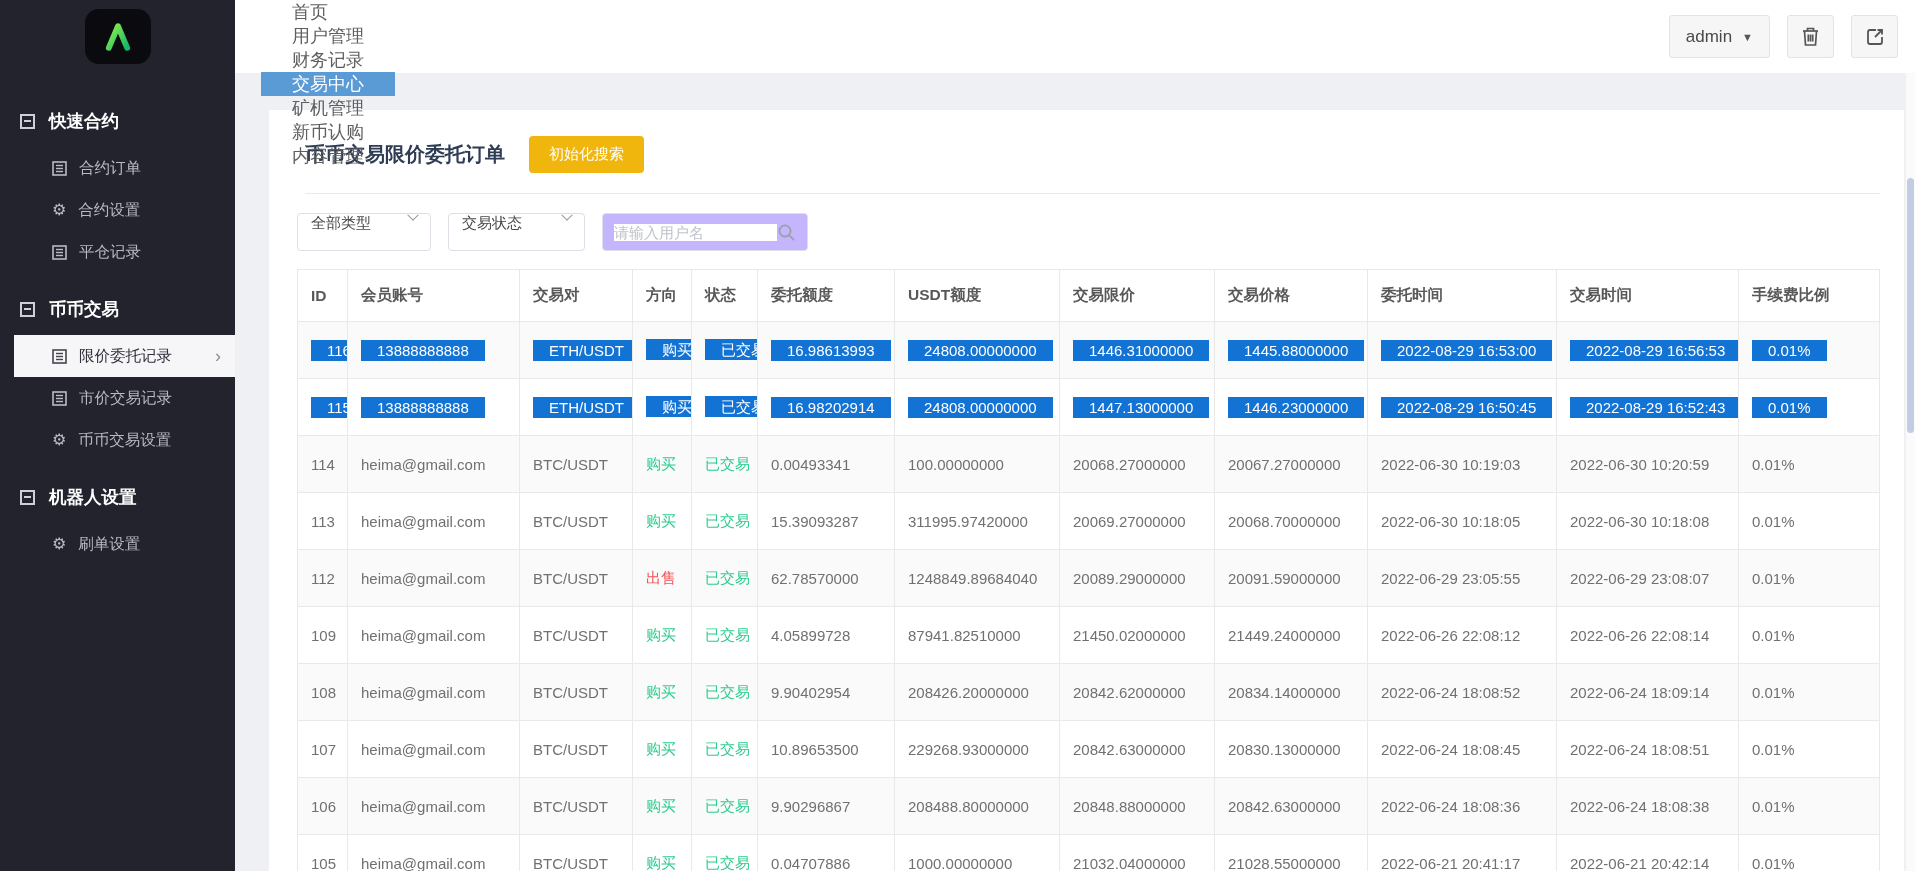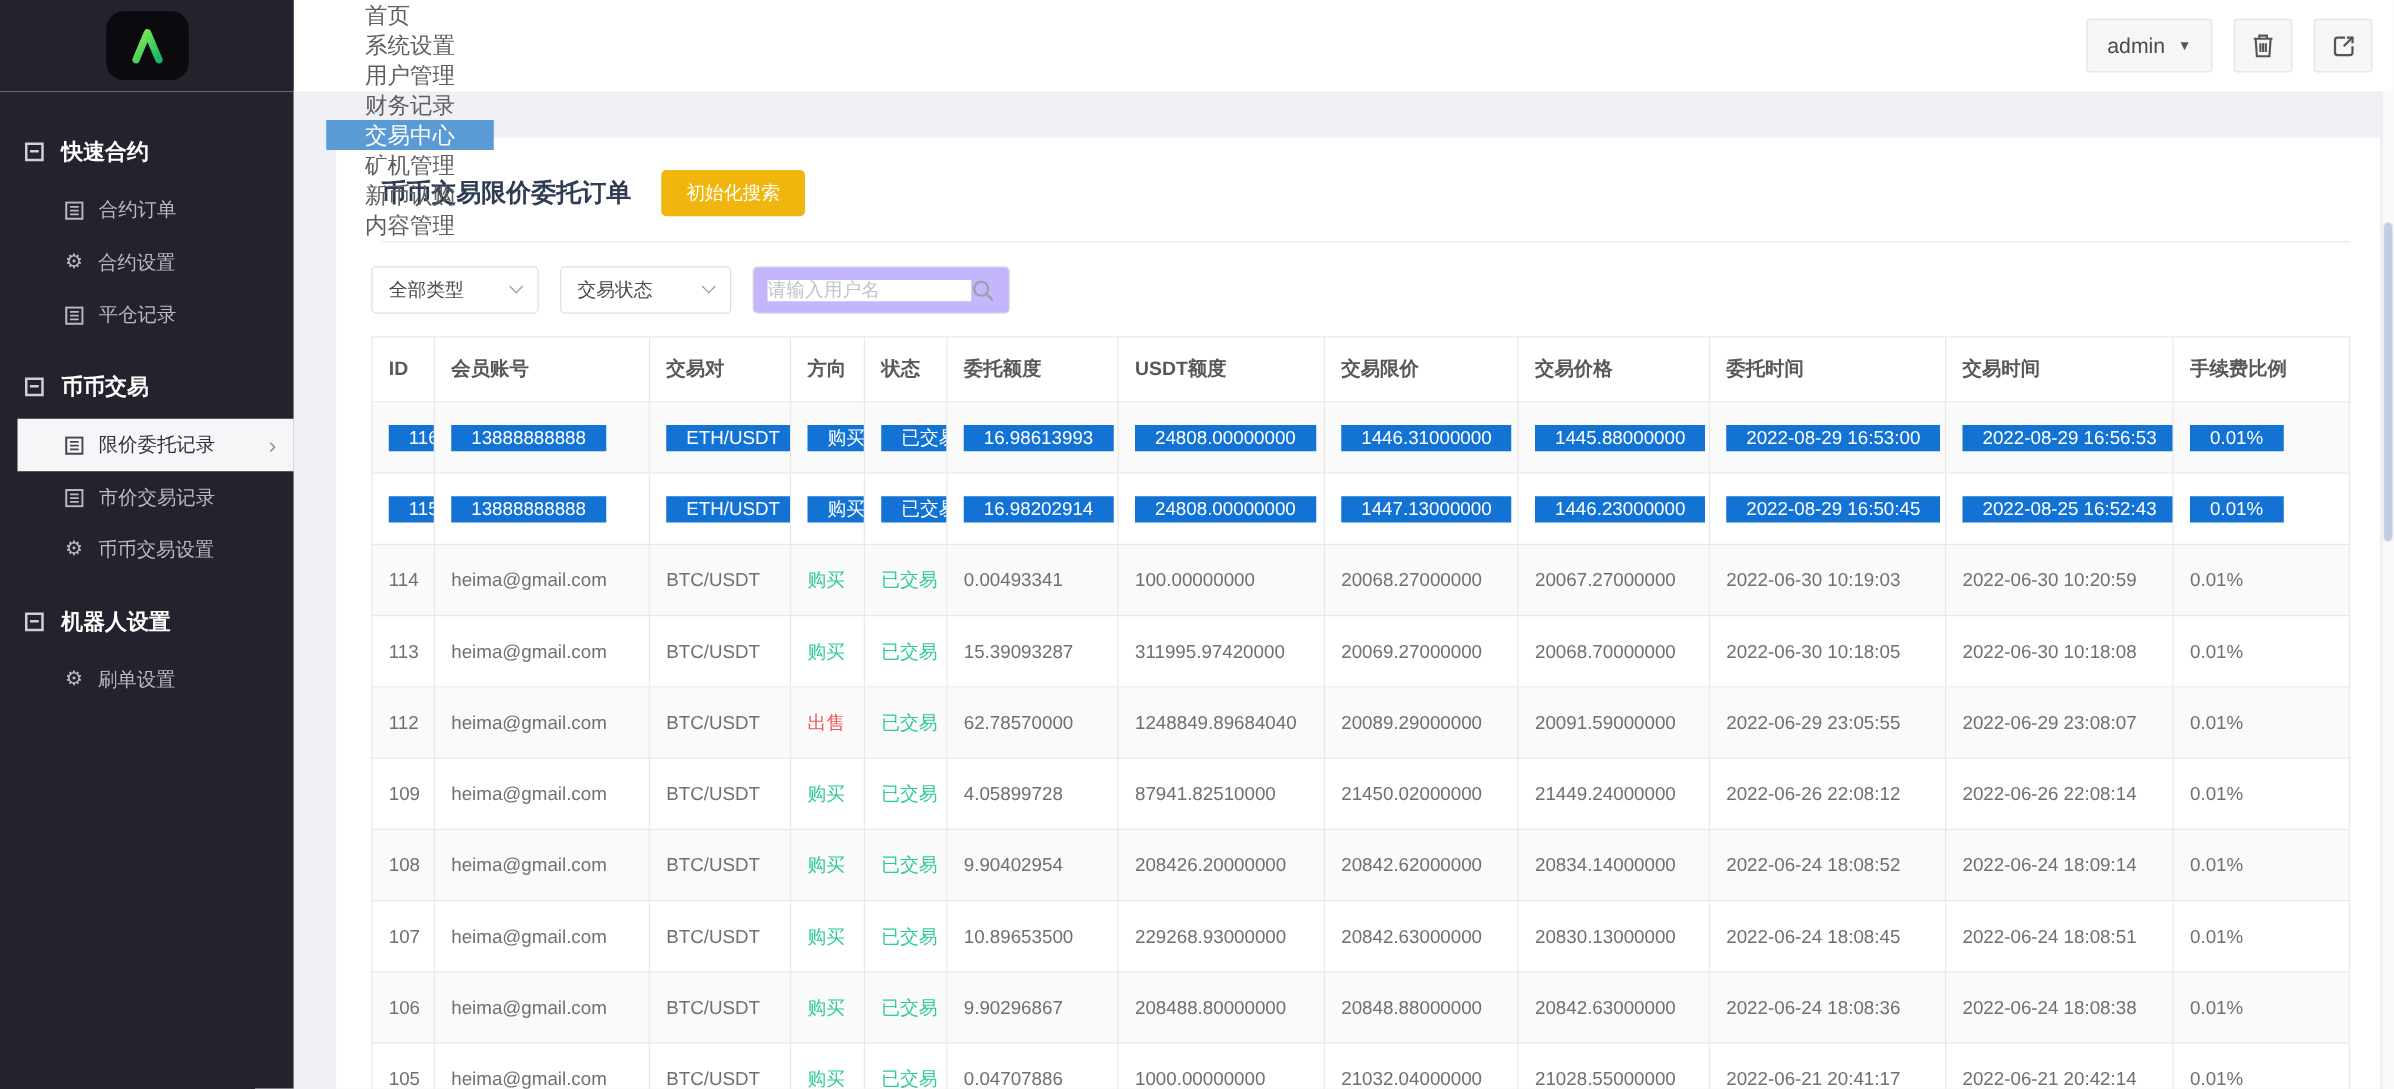--- a/index.html
+++ b/index.html
@@ -36,21 +36,21 @@
   .licon rect, .licon line { stroke: #b9bac3; }
   
   .content { flex: 1; background: #eef0f4; padding: 37px 36px 0 34px; }
   .panel { background: #ffffff; height: 100%; padding: 26px 24px 0 28px; }
   .panel-head { display: flex; align-items: center; margin-left: 8px; }
   .page-title { font-size: 20px; font-weight: 600; color: #2e3c54; }
   .btn-yellow { margin-left: 24px; background: #f0b60d; color: #ffffff; border: none; font-size: 15px; padding: 9px 20px; border-radius: 4px; cursor: pointer; font-family: inherit; }
   .panel-divider { border-bottom: 1px solid #e8eaec; margin: 20px 0 0 8px; }
   
   .filters { display: flex; align-items: center; gap: 17px; margin-top: 19px; }
-  .select-box { width: 134px; height: 38px; border: 1px solid #dcdfe6; border-radius: 4px; display: flex; align-items: center; justify-content: space-between; padding: 0 13px; font-size: 15px; color: #4a4a4a; cursor: pointer; background: #fff; }
+  .select-box { width: 134px; height: 38px; border: 1px solid #dcdfe6; border-radius: 4px; display: flex; justify-content: space-between; padding: 0 13px; font-size: 15px; color: #4a4a4a; cursor: pointer; background: #fff; }
   .select-box.w2 { width: 137px; }
   .chev { width: 8px; height: 8px; border-right: 1.6px solid #999; border-bottom: 1.6px solid #999; transform: rotate(45deg) translate(-2px,-2px); }
   .search-wrap { width: 206px; height: 38px; border: 1px solid #dcdfe6; border-radius: 4px; display: flex; align-items: center; padding: 0 11px; background: #c4b5fd; }
   .search-wrap input { border: none; outline: none; flex: 1; font-size: 15px; color: #333; font-family: inherit; min-width: 0; }
   .search-wrap input::placeholder { color: #bfc3cb; }
   
   table { border-collapse: collapse; margin-top: 18px; table-layout: fixed; width: 1558px; }
   th, td { border: 1px solid #e9e9e9; text-align: left; padding: 0 0 0 13px; overflow: hidden; white-space: nowrap; }
   th { height: 52px; font-size: 15.5px; color: #585858; font-weight: bold; background: #ffffff; }
   td { height: 57px; font-size: 15px; color: #707070; }
@@ -79,21 +79,20 @@
             <stop offset="1" stop-color="#12b76a"></stop>
           </linearGradient>
         </defs>
         <path d="M13 37 L24 11 L35 37" stroke="url(#lg)" stroke-width="7" fill="none" stroke-linecap="round" stroke-linejoin="round"></path>
         <path d="M18 29 L30 29" stroke="url(#lg)" stroke-width="5" stroke-linecap="round"></path>
       </svg>
     </div>
   </div>
   <nav class="topnav">
     <div class="nav-item">首页</div>
-    <div class="nav-item">系统设置</div>
     <div class="nav-item">用户管理</div>
     <div class="nav-item">财务记录</div>
     <div class="nav-item active">交易中心</div>
     <div class="nav-item">矿机管理</div>
     <div class="nav-item">新币认购</div>
     <div class="nav-item">内容管理</div>
   </nav>
   <div class="topbar-right">
     <div class="tb-btn admin">
       <span>admin</span>
@@ -257,21 +256,21 @@
               <td class="c0"><span class="sel">115</span></td>
               <td class="c1"><span class="sel">13888888888</span></td>
               <td class="c2"><span class="sel">ETH/USDT</span></td>
               <td class="c3"><span class="buy sel">购买</span></td>
               <td class="c4"><span class="ok sel">已交易</span></td>
               <td class="c5"><span class="sel">16.98202914</span></td>
               <td class="c6"><span class="sel">24808.00000000</span></td>
               <td class="c7"><span class="sel">1447.13000000</span></td>
               <td class="c8"><span class="sel">1446.23000000</span></td>
               <td class="c9"><span class="sel">2022-08-29 16:50:45</span></td>
-              <td class="c10"><span class="sel">2022-08-25 16:52:43</span></td>
+              <td class="c10"><span class="sel">2022-08-29 16:52:43</span></td>
               <td class="c11"><span class="sel">0.01%</span></td>
             </tr>
             <tr>
               <td class="c0"><span>114</span></td>
               <td class="c1"><span>heima@gmail.com</span></td>
               <td class="c2"><span>BTC/USDT</span></td>
               <td class="c3"><span class="buy">购买</span></td>
               <td class="c4"><span class="ok">已交易</span></td>
               <td class="c5"><span>0.00493341</span></td>
               <td class="c6"><span>100.00000000</span></td>

